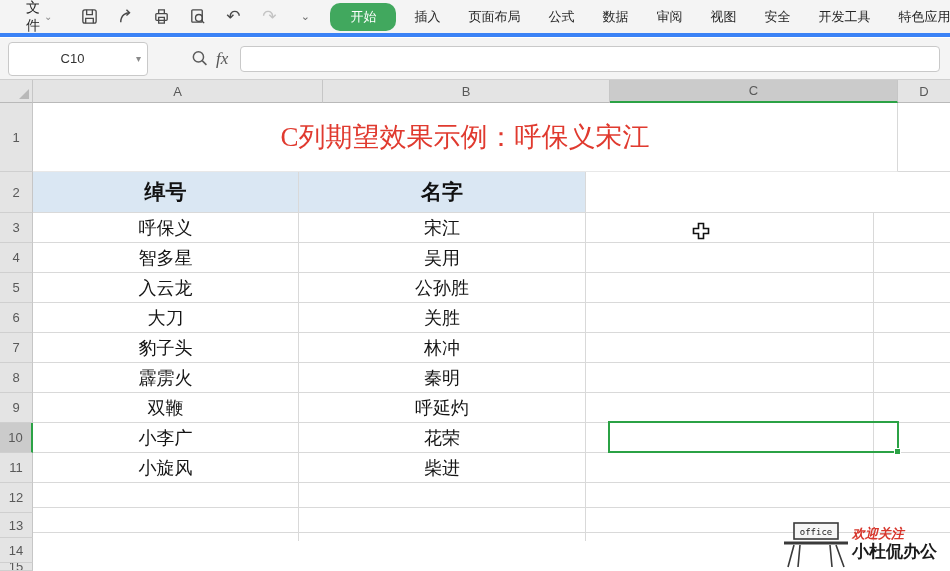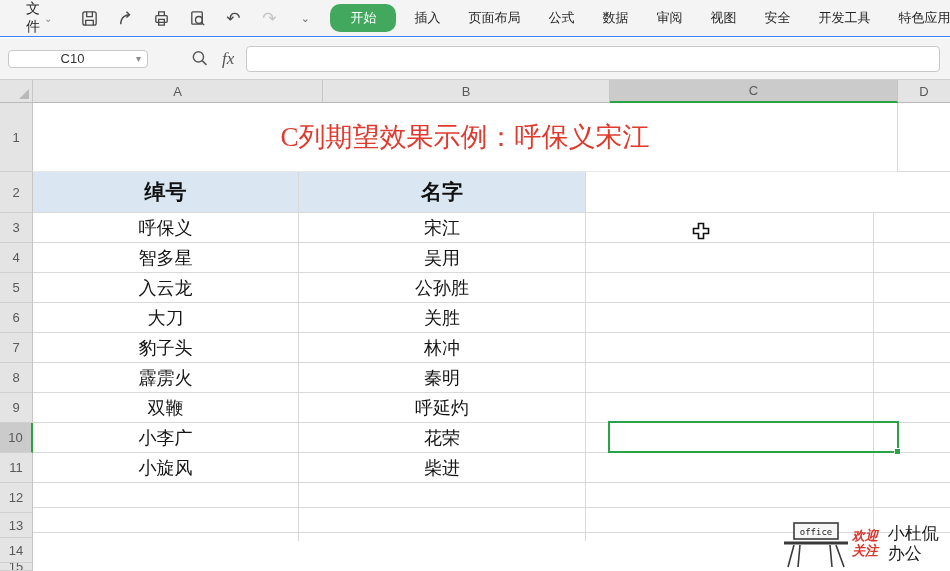--- a/index.html
+++ b/index.html
@@ -2,21 +2,21 @@
 <html><head>
 <meta charset="utf-8">
 <style>
   * { margin:0; padding:0; box-sizing:border-box; }
   html,body { width:950px; height:571px; overflow:hidden; background:#fff;
     font-family:"Liberation Sans","DejaVu Sans",sans-serif; }
   .page { position:relative; width:950px; height:571px; background:#fff; }
 
   
   .titlebar { position:absolute; left:0; top:0; width:950px; height:37px;
-    background:#F4F4F4; border-bottom:1px solid #3b82f6;
+    background:#F4F4F4; border-bottom:4px solid #3b82f6;
     display:flex; align-items:center; padding:0 8px; }
   .hamburger { width:16px; height:12px; display:flex; flex-direction:column;
     justify-content:space-between; margin:0 8px 0 4px; }
   .hamburger span { display:block; height:2px; background:#4a4a4a; border-radius:1px; }
   .file-btn { display:flex; align-items:center; gap:4px; font-size:14px; color:#262626;
     padding:4px 6px; cursor:default; }
   .chev { font-size:10px; color:#8a8a8a; }
   .vdiv { width:1px; height:18px; background:#D5D5D5; margin:0 10px; }
   .qicons { display:flex; align-items:center; gap:14px; margin-right:14px; }
   .qico { width:22px; height:22px; display:flex; align-items:center; justify-content:center; }
@@ -28,25 +28,25 @@
   .tab { font-size:13px; color:#262626; padding:5px 14px; white-space:nowrap; cursor:default; }
   .tab.active { background:var(--accent); color:#fff; border-radius:10px;
     padding:5px 20px; margin-right:4px; }
   .searchbox { margin-left:auto; display:flex; align-items:center; gap:5px;
     color:#5f5f5f; font-size:13px; white-space:nowrap; overflow:hidden; }
 
   
   .formulabar { position:absolute; left:0; top:38px; width:950px; height:42px;
     background:#F4F4F4; border-bottom:1px solid #CFCFCF;
     display:flex; align-items:center; padding:0 8px; }
-  .namebox { width:140px; height:18px; background:#fff; border:1px solid #C9C9C9;
+  .namebox { width:140px; height:34px; background:#fff; border:1px solid #C9C9C9;
     border-radius:4px; display:flex; align-items:center; font-size:13px; color:#333; }
   .namebox .val { flex:1; text-align:center; }
   .namebox .chev { margin-right:6px; }
-  .fbar-icons { display:flex; align-items:center; gap:12px; margin:0 12px 0 40px; }
+  .fbar-icons { display:flex; align-items:center; gap:6px; margin:0 12px 0 40px; }
   .fx { font-family:"Liberation Serif","DejaVu Serif",serif; font-style:italic;
     font-size:17px; color:#555; }
   .formula-input { flex:1; height:26px; background:#fff; border:1px solid #C9C9C9;
     border-radius:4px; margin-right:2px; }
 
   
   .sheet { position:absolute; left:0; top:80px; width:950px; height:491px; background:#fff; }
   .colheaders { position:absolute; left:0; top:0; width:950px; height:23px; display:flex; }
   .corner { width:33px; height:23px; background:#E4E4E4; border-right:1px solid #C6C6C6;
     border-bottom:1px solid #B9B9B9; position:relative; }
@@ -85,24 +85,24 @@
   .fill-handle { position:absolute; left:894px; top:368px; width:7px; height:7px;
     background:var(--selgreen); border:1px solid #fff; }
 
   
   .cell-cursor { position:absolute; left:692px; top:142px; width:18px; height:18px; }
 
   
   .watermark { position:absolute; right:2px; bottom:2px; width:168px; height:50px;
     display:flex; align-items:center; }
   .wm-logo { width:72px; height:50px; }
-  .wm-text { flex:1; display:flex; flex-direction:row; align-items:center;
+  .wm-text { flex:1; display:flex; flex-direction:column; align-items:flex-start;
     line-height:1.15; padding-right:2px; }
   .wm-line1 { color:#D7362C; font-size:13px; font-weight:bold; font-style:italic; }
-  .wm-line2 { color:#1a1a1a; font-size:17px; font-weight:normal;
+  .wm-line2 { color:#1a1a1a; font-size:17px; font-weight:bold;
     font-family:"Liberation Sans","DejaVu Sans",sans-serif; }
 
   :root { --accent:#41A85E; --selgreen:#2BA245; --titlered:#E03A2F; --hdrblue:#DAE7F3; }
 </style>
 </head>
 <body>
 
 <div class="page">
 
   <div class="titlebar">

